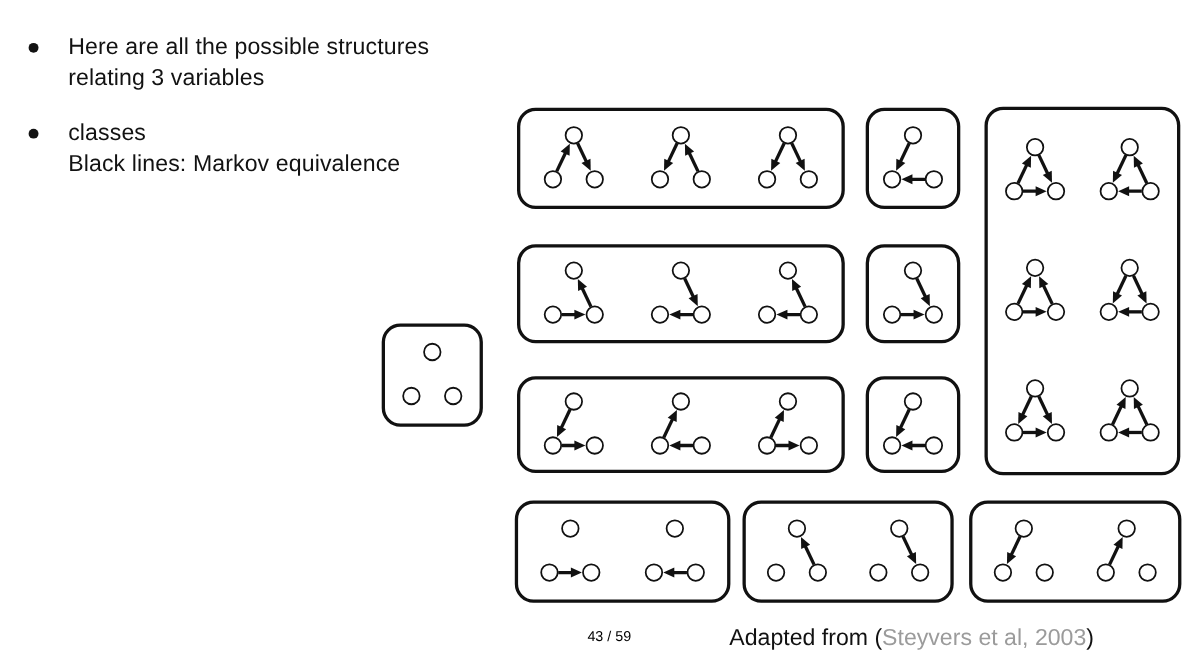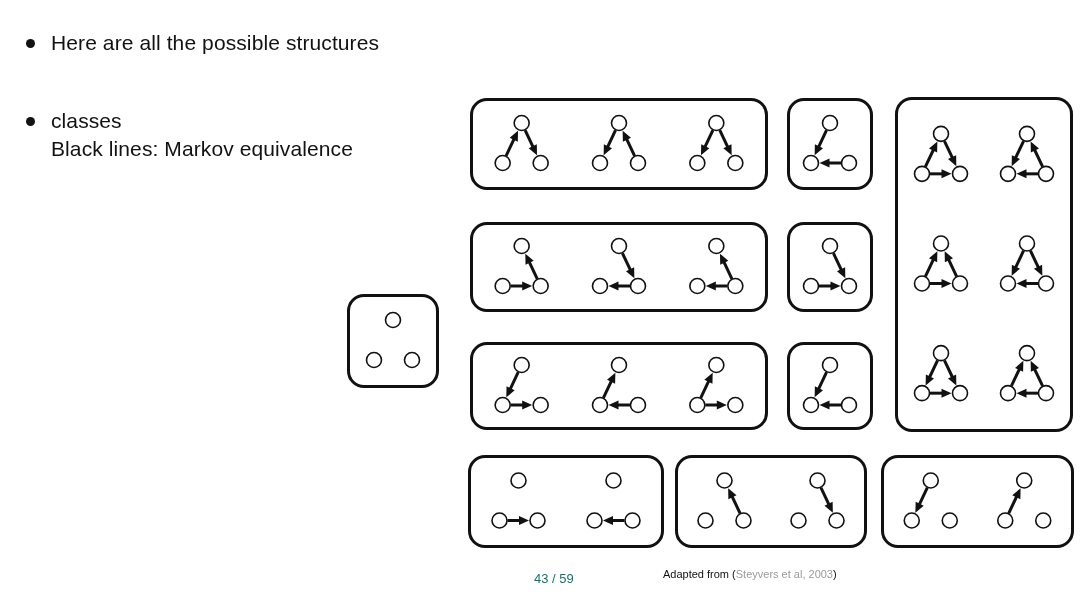--- a/index.html
+++ b/index.html
@@ -1,42 +1,43 @@
 <!DOCTYPE html>
 <html><head>
 <meta charset="utf-8">
 <style>
   html,body{margin:0;padding:0;background:#ffffff;}
   .slide{
     position:relative;width:1083px;height:598px;background:#ffffff;
     font-family:"Liberation Sans",sans-serif;overflow:hidden;color:#121212;
   }
-  .bullet{position:absolute;left:26px;display:flex;gap:16px;}
+  .bullet{position:absolute;left:26px;display:flex;gap:27px;}
   .bullet.first{top:29px;}
   .bullet.second{top:107px;}
   .bullet .dot{flex:0 0 auto;width:9px;height:9px;border-radius:50%;background:#121212;margin-top:10px;}
   .bullet .lines{font-size:21px;line-height:28px;letter-spacing:0.1px;}
   .eq-box{
     position:absolute;border:3px solid #111111;border-radius:17px;
     box-sizing:border-box;background:#ffffff;
   }
   .eq-box svg{display:block;}
-  .page-number{position:absolute;left:534px;top:571px;font-size:13px;color:#0f766e;}
-  .attribution{position:absolute;left:663px;top:568px;font-size:11px;color:#111111;}
+  .page-number{position:absolute;left:534px;top:571px;font-size:13px;color:#000000;}
+  .attribution{position:absolute;left:663px;top:568px;font-size:21px;color:#111111;}
   .attribution .cite{color:#9b9b9b;}
 </style>
 </head>
 <body>
 
 <div class="slide">
 
   <div class="bullet first">
     <span class="dot"></span>
     <div class="lines">
       <div>Here are all the possible structures</div>
+      <div>relating 3 variables</div>
     </div>
   </div>
 
   <div class="bullet second">
     <span class="dot"></span>
     <div class="lines">
       <div>classes</div>
       <div>Black lines: Markov equivalence</div>
     </div>
   </div>

